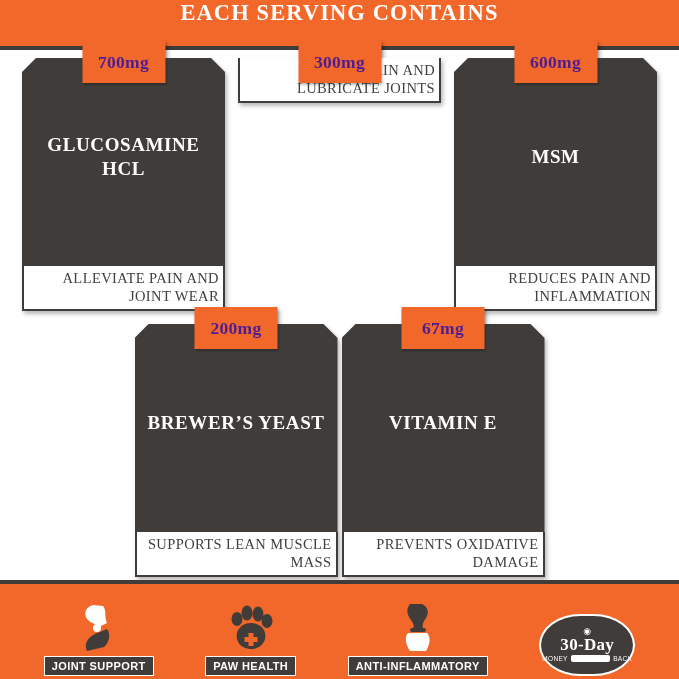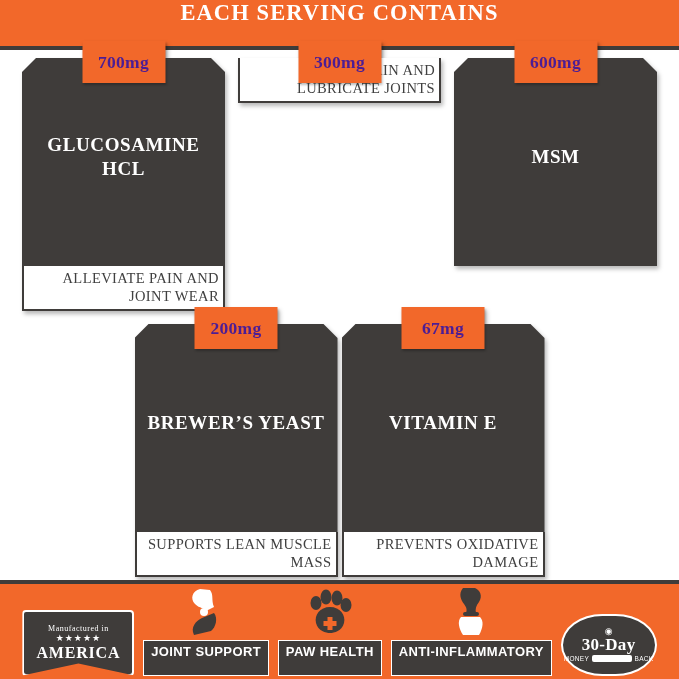--- a/index.html
+++ b/index.html
@@ -190,23 +190,23 @@
   .icon-box {
     width: 56px; height: 52px;
     display: flex; align-items: flex-end; justify-content: center;
   }
   .caption {
     margin-top: 3px;
     background: #3f3c3a;
     color: #ffffff;
     font-family: "Liberation Sans", sans-serif;
     font-weight: bold;
-    font-size: 13px;
+    font-size: 11px;
     letter-spacing: 0.4px;
-    padding: 3px 7px 16px 7px;
+    padding: 3px 7px 3px 7px;
     border: 1px solid #ffffff;
     white-space: nowrap;
   }
 
   
   .seal {
     width: 96px; height: 62px;
     background: #3f3c3a;
     border: 2px solid #ffffff;
     border-radius: 50% / 58%;
@@ -283,20 +283,23 @@
       </div>
 
       <div class="card-wrap">
         <div class="card">
           <div class="dose">
             <span class="dose-text">600mg</span>
           </div>
           <div class="card-body">
             <div class="card-name">MSM</div>
           </div>
+          <div class="card-footer">
+            <div class="card-benefit">REDUCES PAIN AND INFLAMMATION</div>
+          </div>
         </div>
       </div>
 
     </div>
 
     <div class="row row-2">
 
       <div class="card-wrap">
         <div class="card">
           <div class="dose">
@@ -325,27 +328,20 @@
         </div>
       </div>
 
     </div>
   </div>
 
   <div class="footer">
     <div class="footer-rule"></div>
     <div class="badges">
 
-      <div class="badge">
-        <div class="america">
-          <div class="america-top">Manufactured in</div>
-          <div class="stars">★★★★★</div>
-          <div class="america-name">AMERICA</div>
-        </div>
-      </div>
 
       <div class="badge">
         <div class="icon-box">
           <svg width="52" height="50" viewBox="0 0 52 50" aria-hidden="true">
             <path d="M20 2 C12 4 10 12 15 17 C20 22 24 20 26 24 L34 20 C31 13 34 8 30 3 Z" fill="#ffffff"></path>
             <path d="M14 48 C10 40 16 34 22 31 L34 26 C38 31 36 40 31 44 Z" fill="#3f3c3a"></path>
             <circle cx="24" cy="25" r="4" fill="#ffffff"></circle>
           </svg>
         </div>
         <div class="caption">JOINT SUPPORT</div>

